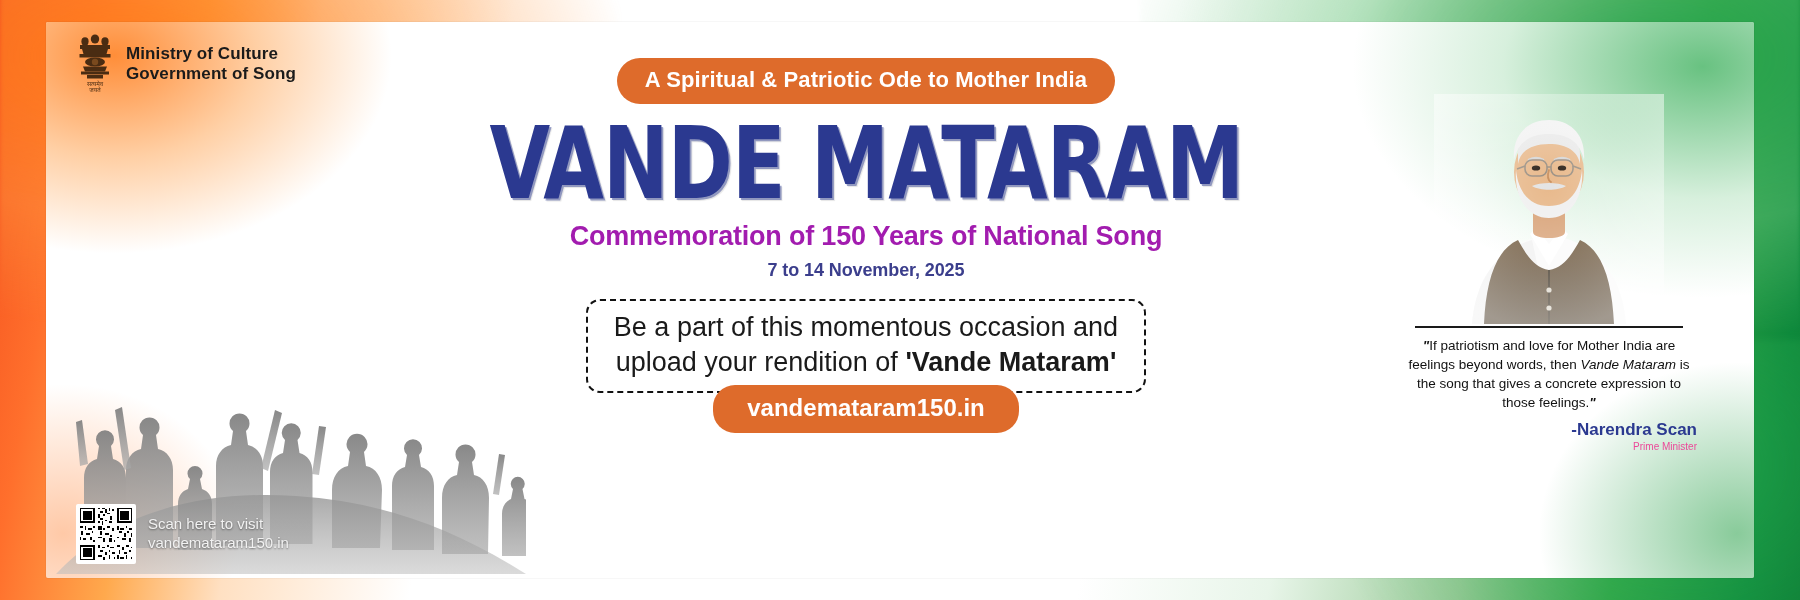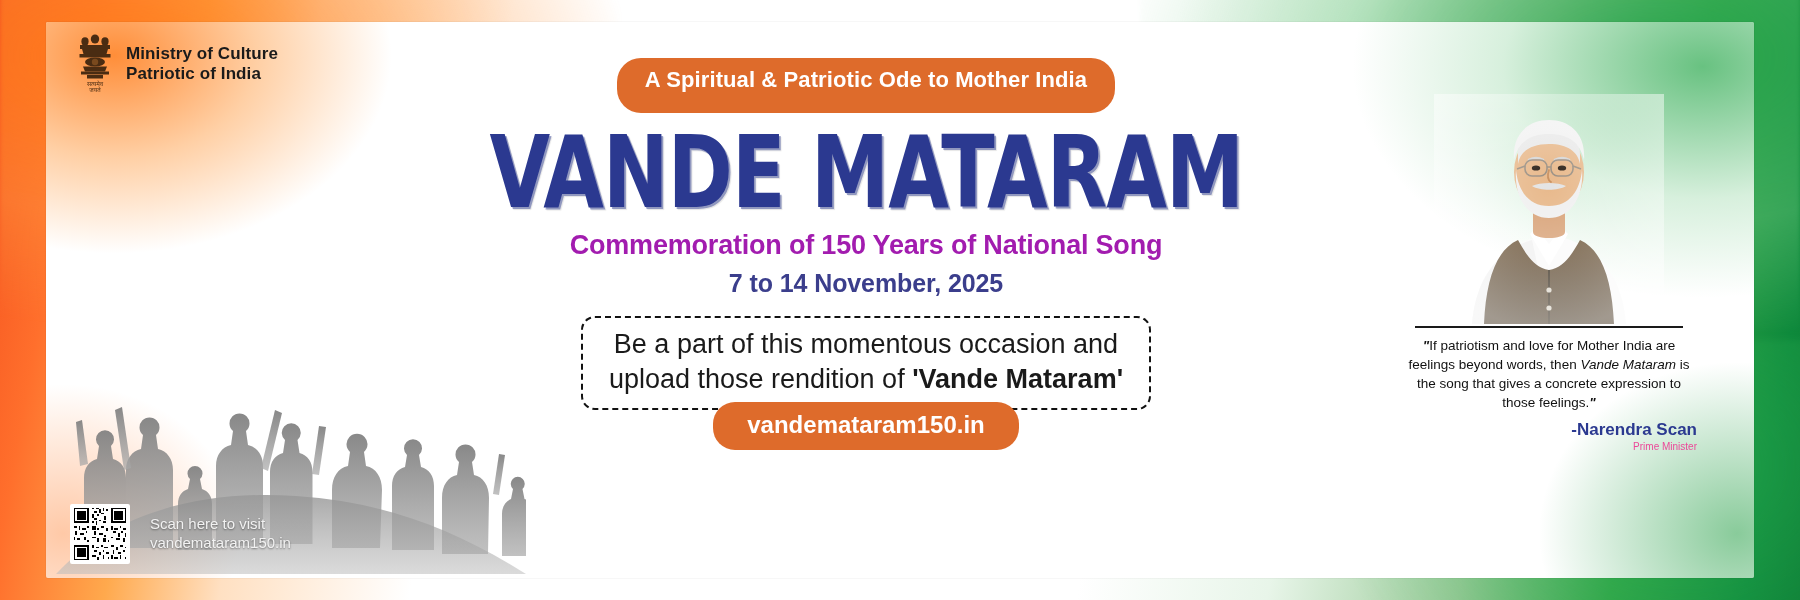--- a/index.html
+++ b/index.html
@@ -31,38 +31,38 @@
       radial-gradient(ellipse 260px 220px at 1% 92%,rgba(255,120,35,.40) 0%,rgba(255,255,255,0) 68%);
     pointer-events:none;}
 
   
   .ministry{position:absolute;left:28px;top:10px;display:flex;align-items:flex-start;gap:10px;z-index:6;}
   .emblem{width:42px;height:62px;flex:none;}
   .ministry-text{font-size:17px;line-height:1.18;color:#1b1b1b;font-weight:600;letter-spacing:.1px;padding-top:12px;}
 
   .crowd{position:absolute;left:10px;bottom:4px;width:470px;height:330px;z-index:3;}
 
-  .qr-block{position:absolute;left:24px;bottom:14px;display:flex;align-items:center;gap:20px;z-index:7;}
+  .qr-block{position:absolute;left:30px;bottom:14px;display:flex;align-items:center;gap:12px;z-index:7;}
   .qr{width:56px;height:56px;flex:none;background:#fff;padding:2px;border-radius:2px;}
   .qr-text{font-size:15px;line-height:1.24;color:#f2f2f2;text-shadow:0 1px 2px rgba(0,0,0,.45);font-weight:400;}
 
   
   .center{position:absolute;left:470px;top:0;width:700px;height:100%;z-index:8;
     display:flex;flex-direction:column;align-items:center;}
 
   .pill{margin-top:36px;background:#DE6B2B;color:#fff;font-size:22px;font-weight:700;
-    padding:9px 28px 20px;border-radius:24px;white-space:nowrap;letter-spacing:.1px;}
+    padding:9px 28px 11px;border-radius:24px;white-space:nowrap;letter-spacing:.1px;}
 
   .wordmark{margin-top:14px;font-size:99px;line-height:.92;font-weight:700;color:#2B3990;
     font-family:"Liberation Sans Narrow","DejaVu Sans Condensed","Liberation Sans",sans-serif;
     transform:scaleX(.88);transform-origin:center;letter-spacing:-1px;white-space:nowrap;
     text-shadow:2px 2px 0 rgba(43,57,144,.45), 3px 3px 1px rgba(0,0,0,.10);}
 
   .subtitle{margin-top:12px;font-size:27px;font-weight:700;color:#a21caf;white-space:nowrap;letter-spacing:-.2px;}
-  .dateline{margin-top:8px;font-size:25px;font-weight:700;color:#3B3E8C;white-space:nowrap;letter-spacing:-.1px;}
+  .dateline{margin-top:8px;font-size:18px;font-weight:700;color:#3B3E8C;white-space:nowrap;letter-spacing:-.1px;}
 
   .cta-box{margin-top:18px;border:2px dashed #111;border-radius:14px;padding:9px 26px 11px;background:rgba(255,255,255,.85);}
   .cta-line{font-size:27px;line-height:1.30;color:#1a1a1a;text-align:center;white-space:nowrap;}
   .cta-line b{font-weight:700;}
 
   .url-btn{margin-top:-8px;background:#DE6B2B;color:#fff;font-size:24px;font-weight:700;
     padding:9px 34px 11px;border-radius:22px;white-space:nowrap;position:relative;z-index:9;}
 
   
   .right{position:absolute;right:40px;top:0;width:330px;height:100%;z-index:6;
@@ -100,21 +100,21 @@
           <circle cx="21" cy="30" r="3.2" fill="#7a4a1e"></circle>
           <path d="M9 34.5h24l-2 5H11z"></path>
           <path d="M7 39.5h28v3H7z"></path>
           <path d="M13 43h16v3.6H13z"></path>
         </g>
         <text x="21" y="54" font-size="6" fill="#4a2c12" text-anchor="middle" font-family="'Liberation Sans',sans-serif">सत्यमेव</text>
         <text x="21" y="60" font-size="6" fill="#4a2c12" text-anchor="middle" font-family="'Liberation Sans',sans-serif">जयते</text>
       </svg>
       <div class="ministry-text">
         <div>Ministry of Culture</div>
-        <div>Patriotic of India</div>
+        <div>Government of Song</div>
       </div>
     </div>
 
     <svg class="crowd" viewBox="0 0 470 330">
       <defs>
         <linearGradient id="gh" x1="0" y1="0" x2="0" y2="1">
           <stop offset="0" stop-color="#9a9a9a" stop-opacity=".85"></stop>
           <stop offset="1" stop-color="#bdbdbd" stop-opacity=".55"></stop>
         </linearGradient>
         <linearGradient id="gp" x1="0" y1="0" x2="0" y2="1">
@@ -241,21 +241,21 @@
     </div>
 
     <div class="center">
       <div class="pill">A Spiritual &amp; Patriotic Ode to Mother India</div>
       <div class="wordmark">VANDE MATARAM</div>
       <div class="subtitle">Commemoration of 150 Years of National Song</div>
       <div class="dateline">7 to 14 November, 2025</div>
 
       <div class="cta-box">
         <div class="cta-line">Be a part of this momentous occasion and</div>
-        <div class="cta-line"><span>upload those rendition of </span><b>'Vande Mataram'</b></div>
+        <div class="cta-line"><span>upload your rendition of </span><b>'Vande Mataram'</b></div>
       </div>
 
       <div class="url-btn">vandemataram150.in</div>
     </div>
 
     <div class="right">
       <svg class="modi" viewBox="0 0 230 230">
         <defs>
           <linearGradient id="jk" x1="0" y1="0" x2="0" y2="1">
             <stop offset="0" stop-color="#6b5336"></stop>

